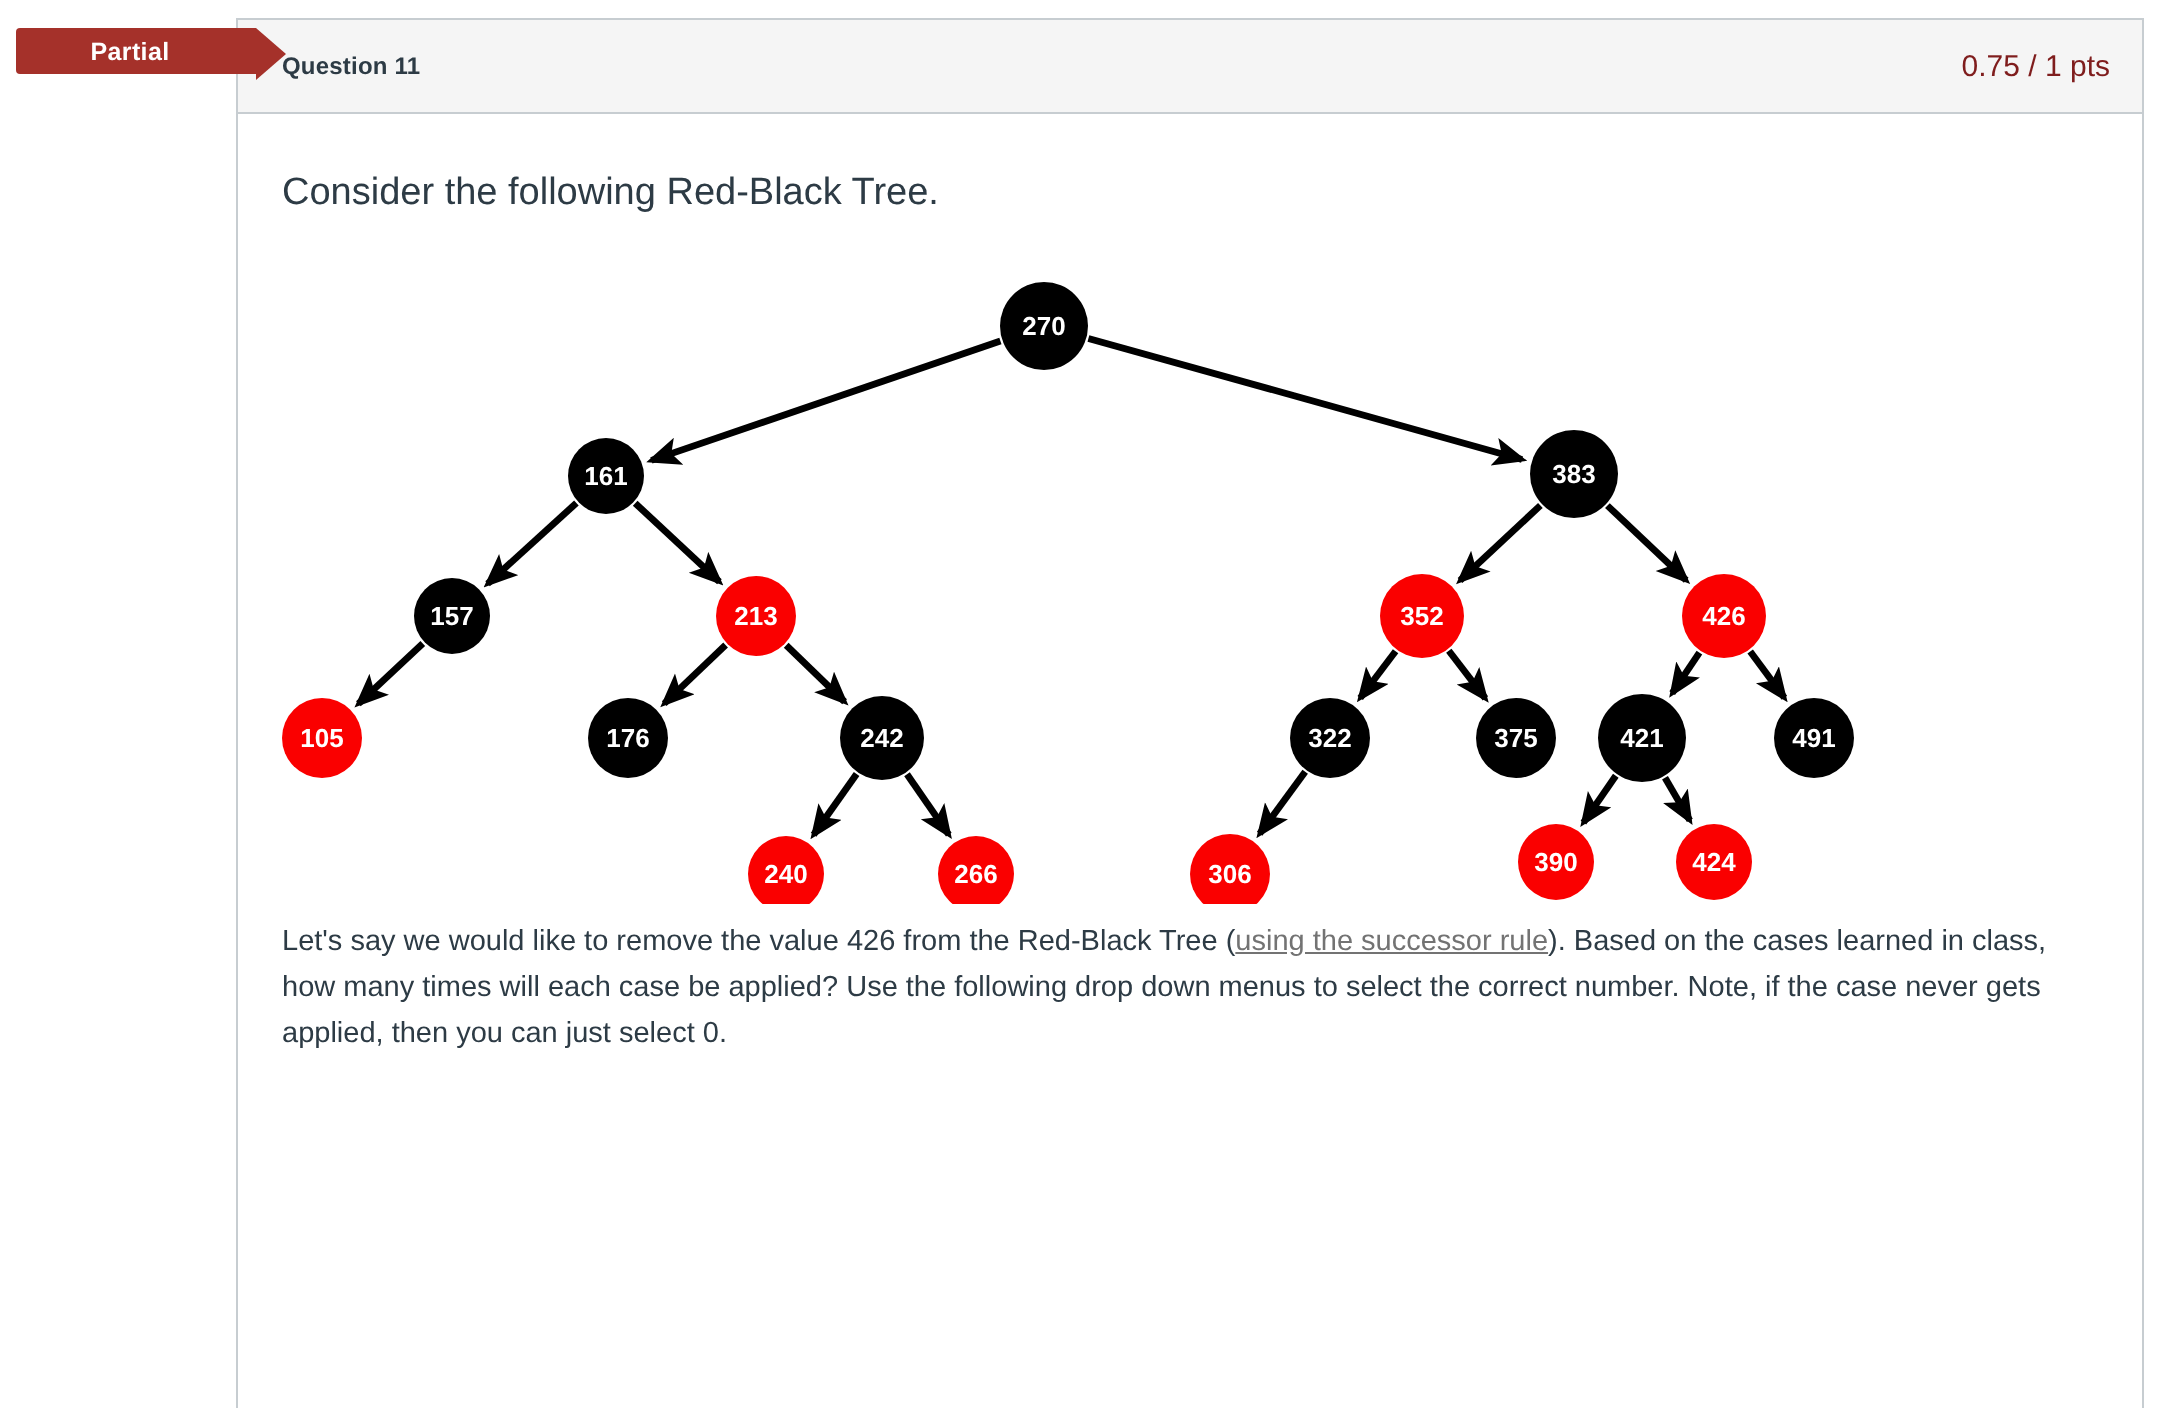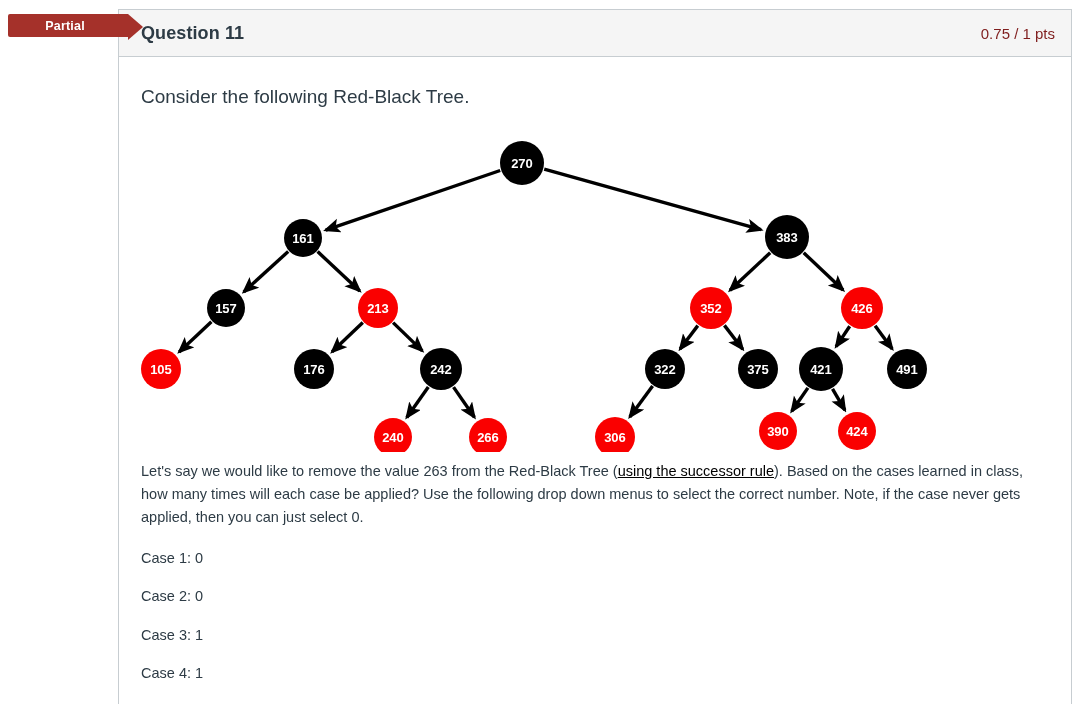--- a/index.html
+++ b/index.html
@@ -42,21 +42,21 @@
     background: #f5f5f5;
     border-bottom: 1px solid #c7cdd1;
     box-sizing: border-box;
     display: flex;
     align-items: center;
     justify-content: space-between;
     padding: 0 16px 0 22px;
   }
 
   .question-title {
-    font-size: 18px;
+    font-size: 12px;
     font-weight: bold;
     color: #2d3b45;
     letter-spacing: .1px;
     line-height: 1;
   }
 
   .question-points {
     font-size: 15px;
     color: #7f1d1d;
     white-space: nowrap;
@@ -122,21 +122,21 @@
 
   .prompt-text {
     font-size: 14.5px;
     line-height: 1.62;
     color: #2d3b45;
     margin: 8px 0 0 0;
     max-width: 910px;
   }
   .prompt-text .rule-link {
     text-decoration: underline;
-    color: #000000;
+    color: #737373;
     cursor: pointer;
   }
 
   .case-list {
     margin: 20px 0 0 0;
     padding: 0;
     list-style: none;
   }
   .case-row {
     font-size: 14.5px;
@@ -262,40 +262,22 @@
                 <text x="637.0" y="313.6" text-anchor="middle" font-family="&quot;Liberation Sans&quot;, sans-serif" font-size="13" font-weight="bold" fill="#ffffff">390</text>
               </g>
               <g>
                 <circle cx="716.0" cy="309.0" r="19" fill="#fa0000"></circle>
                 <text x="716.0" y="313.6" text-anchor="middle" font-family="&quot;Liberation Sans&quot;, sans-serif" font-size="13" font-weight="bold" fill="#ffffff">424</text>
               </g>
             </g>
           </svg>
       </div>
 
-      <p class="prompt-text"><span>Let's say we would like to remove the value 263 from the Red-Black Tree (</span><span class="rule-link">using the successor rule</span><span>). Based on the cases learned in class, how many times will each case be applied? Use the following drop down menus to select the correct number. Note, if the case never gets applied, then you can just select 0.</span></p>
-
-      <ul class="case-list">
-        <li class="case-row">
-          <span>Case 1:</span>
-          <span>0</span>
-        </li>
-        <li class="case-row">
-          <span>Case 2:</span>
-          <span>0</span>
-        </li>
-        <li class="case-row">
-          <span>Case 3:</span>
-          <span>1</span>
-        </li>
-        <li class="case-row">
-          <span>Case 4:</span>
-          <span>1</span>
-        </li>
-      </ul>
+      <p class="prompt-text"><span>Let's say we would like to remove the value 426 from the Red-Black Tree (</span><span class="rule-link">using the successor rule</span><span>). Based on the cases learned in class, how many times will each case be applied? Use the following drop down menus to select the correct number. Note, if the case never gets applied, then you can just select 0.</span></p>
+
 
     </div>
   </div>
 
   <div class="status-flag">
     <span class="status-flag-label">Partial</span>
     <span class="status-flag-point"></span>
   </div>
 
 </div>

